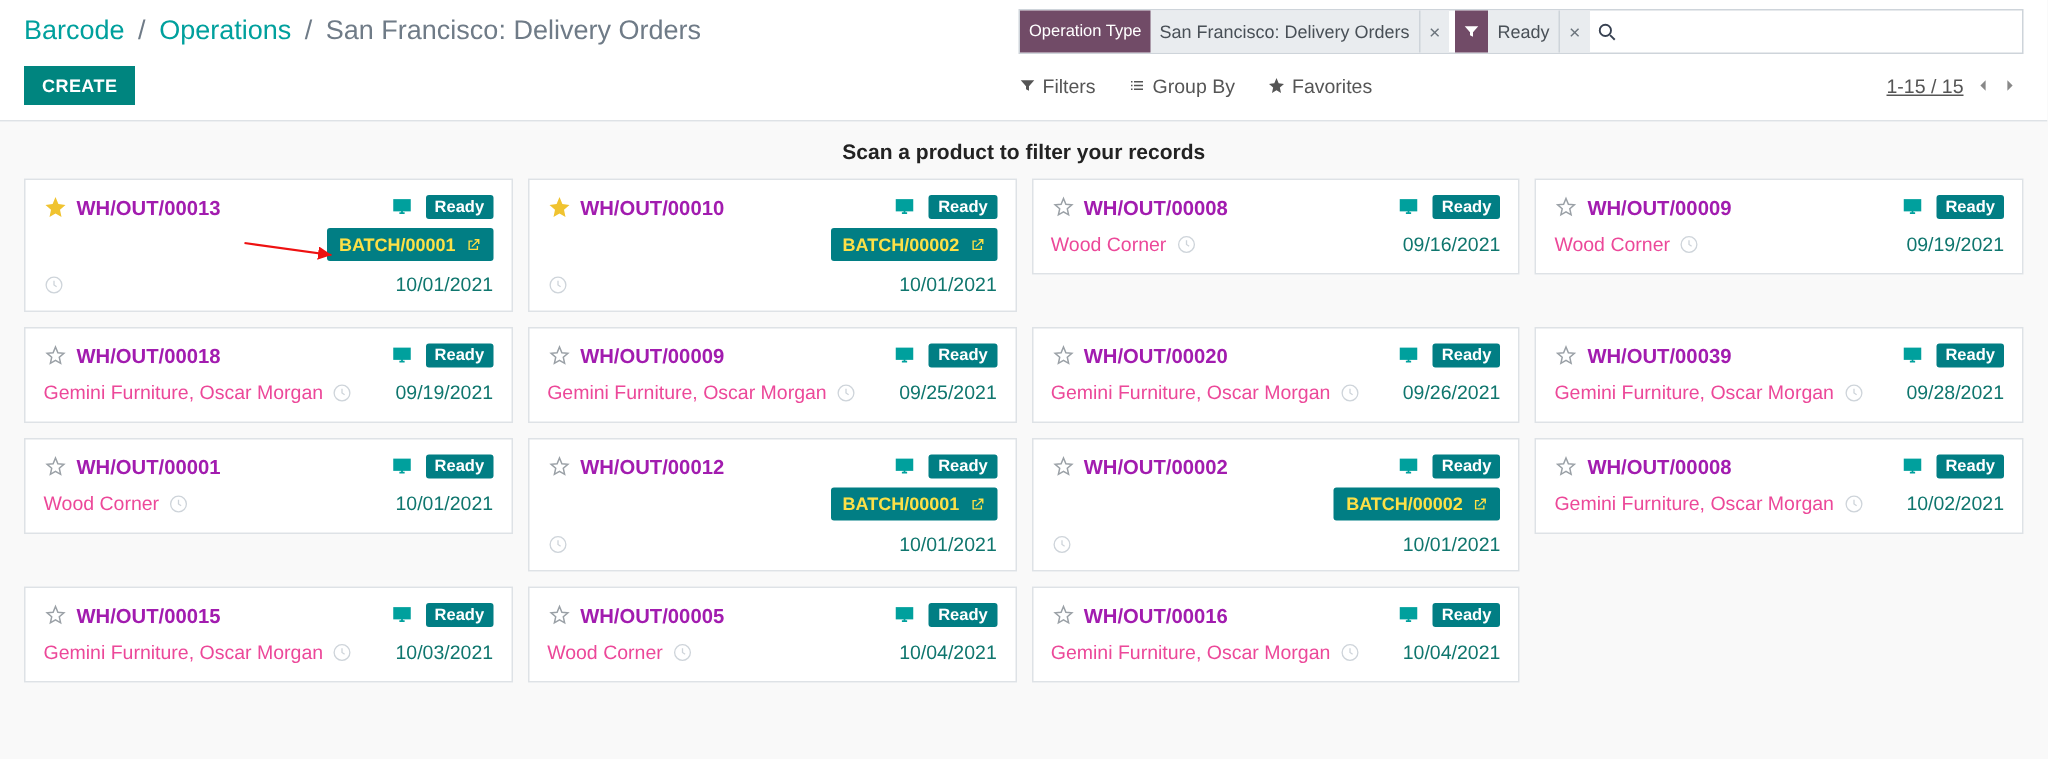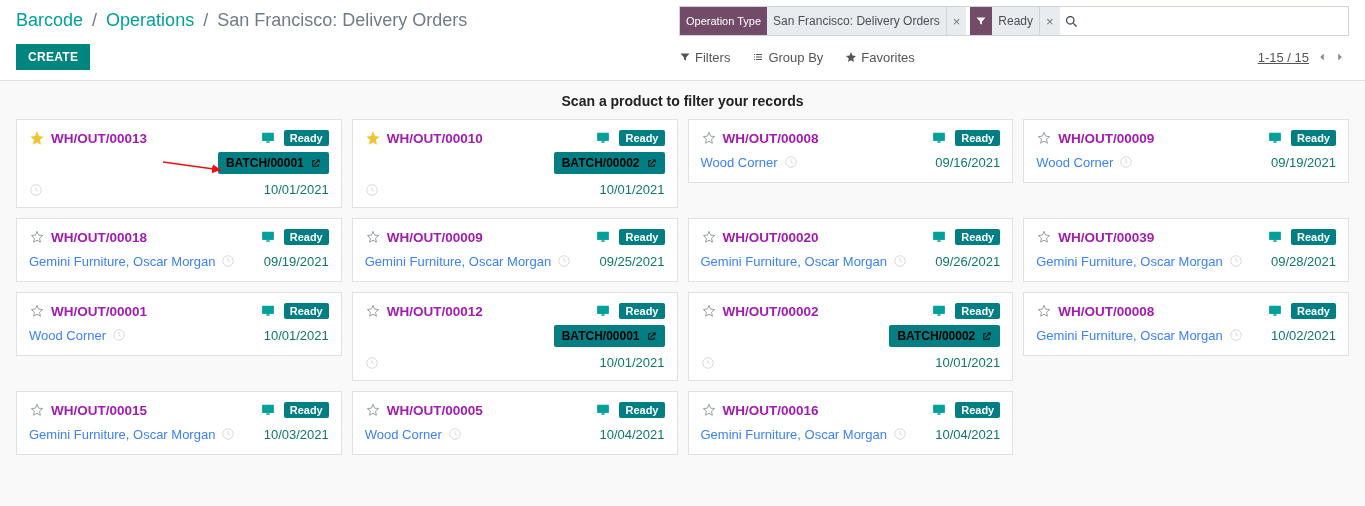--- a/index.html
+++ b/index.html
@@ -43,24 +43,24 @@
   .card { background: #fff; border: 1px solid var(--gray-border); padding: 10px 12px; position: relative; }
   .card-row { display: flex; align-items: center; }
   .card-row1 { justify-content: space-between; margin-bottom: 6px; }
   .card-left { display: flex; align-items: center; gap: 6px; }
   .star { width: 16px; height: 16px; cursor: pointer; flex-shrink: 0; }
   .ref { font-weight: 700; color: #a21caf; font-size: 13.5px; }
   .card-right { display: flex; align-items: center; gap: 8px; }
   .monitor { color: var(--teal); cursor: pointer; }
   .badge-ready { background: var(--tag-teal); color: #fff; font-size: 11px; padding: 2px 6px; border-radius: 2px; font-weight: 600; cursor: pointer; }
   .card-row2 { justify-content: space-between; margin-top: 4px; font-size: 13px; color: #4b5563; min-height: 20px; }
-  .partner { display: flex; align-items: flex-start; gap: 6px; color: #3b82f6; }
+  .partner { display: flex; align-items: flex-end; gap: 6px; color: #ec4899; }
   .clock { color: var(--gray-light); }
   .date { color: #0f766e; }
-  .batch-tag { background: var(--tag-teal); color: #000000; padding: 4px 8px; border-radius: 2px; font-size: 12px; font-weight: 600; display: inline-flex; align-items: center; gap: 6px; cursor: pointer; }
+  .batch-tag { background: var(--tag-teal); color: #fde047; padding: 4px 8px; border-radius: 2px; font-size: 12px; font-weight: 600; display: inline-flex; align-items: center; gap: 6px; cursor: pointer; }
   .batch-arrow { display: inline-flex; }
   .card-batch-row { display: flex; justify-content: flex-end; margin-top: 2px; }
   .card-bottom { display: flex; justify-content: space-between; align-items: center; margin-top: 8px; }
   
   .arrow-annot { position: absolute; pointer-events: none; }
   
   svg { display: block; }
 </style>
 </head>
 <body>

